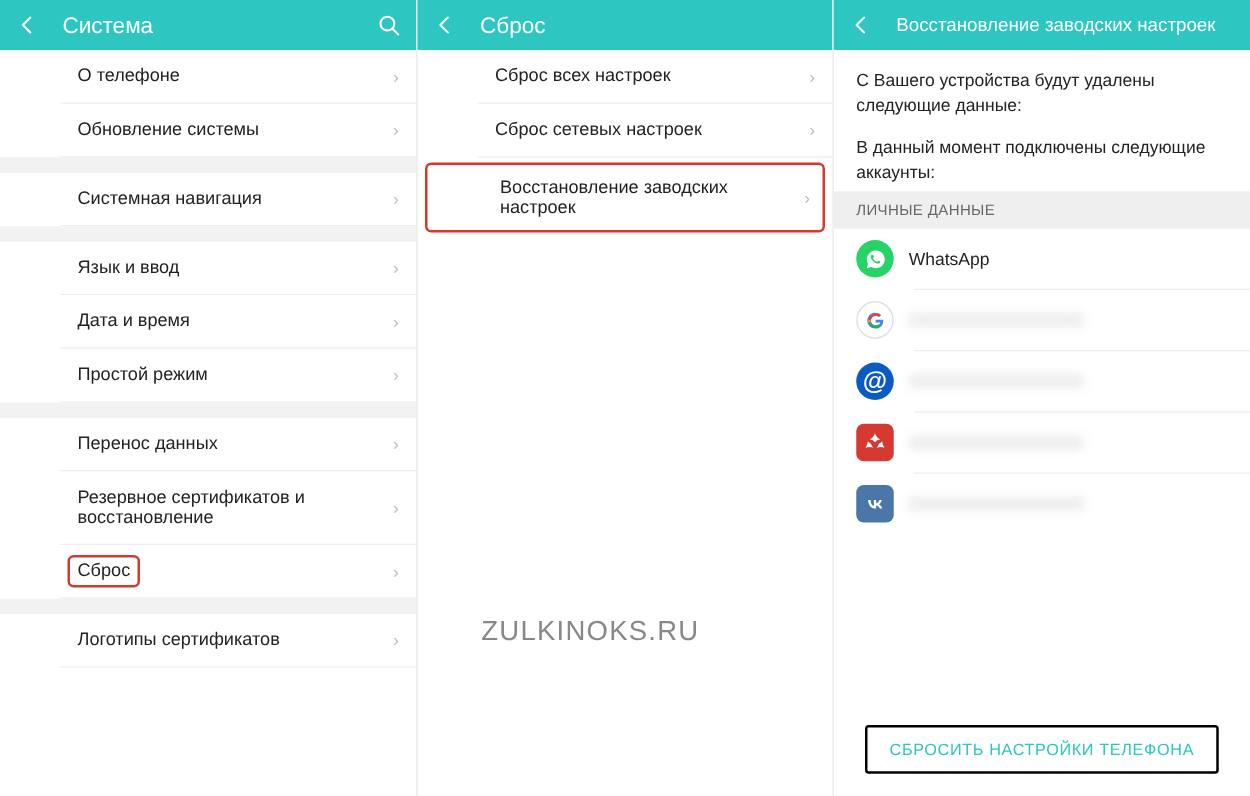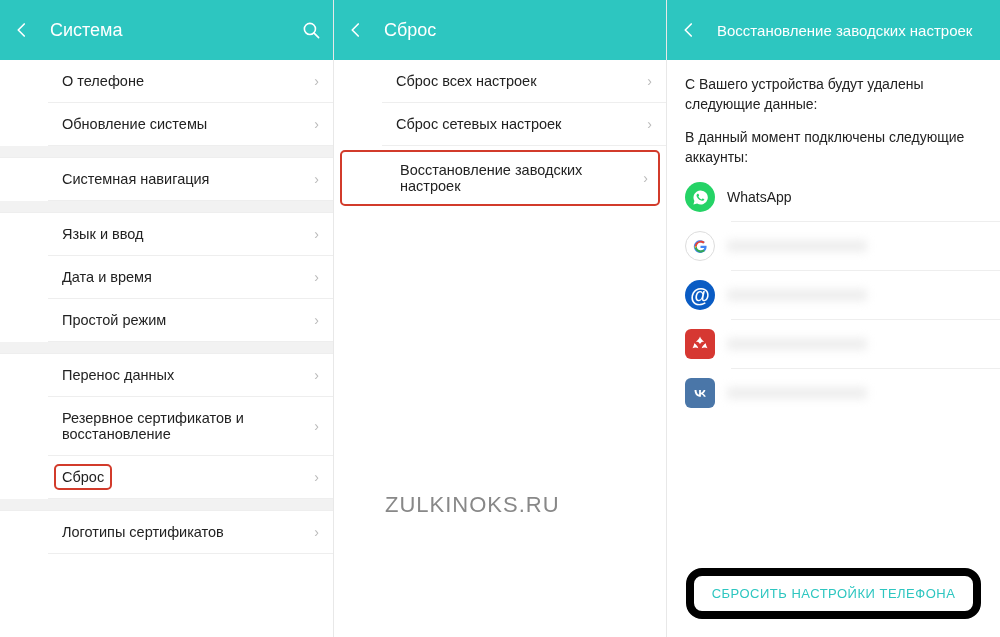--- a/index.html
+++ b/index.html
@@ -1,42 +1,42 @@
 <!DOCTYPE html>
 <html><head>
 <meta charset="utf-8">
 <style>
   * { margin: 0; padding: 0; box-sizing: border-box; font-family: Arial, Helvetica, sans-serif; }
   body { width: 1000px; height: 637px; background: #fff; position: relative; overflow: hidden; }
   .panel { position: absolute; top: 0; height: 637px; background: #fff; }
   .p1 { left: 0; width: 333px; }
   .p2 { left: 333px; width: 333px; border-left: 1px solid #e8e8e8; }
   .p3 { left: 666px; width: 334px; border-left: 1px solid #e8e8e8; }
-  .header { height: 60px; background: #2dc6c0; display: flex; align-items: center; padding: 0 12px; color: #fff; }
+  .header { height: 40px; background: #2dc6c0; display: flex; align-items: center; padding: 0 12px; color: #fff; }
   .header .back { width: 20px; height: 20px; display: flex; align-items: center; justify-content: center; cursor: pointer; }
   .header .title { font-size: 18px; margin-left: 18px; flex: 1; white-space: nowrap; overflow: hidden; }
   .header .search { width: 20px; height: 20px; display: flex; align-items: center; justify-content: center; cursor: pointer; }
   .list-item { display: flex; align-items: center; justify-content: space-between; padding: 13px 14px; font-size: 14.5px; color: #222; border-bottom: 1px solid #eee; cursor: pointer; margin-left: 48px; }
   .list-item .label { flex: 1; }
   .list-item .chev { color: #bbb; font-size: 14px; margin-left: 8px; }
   .gap { height: 12px; background: #f2f2f2; border-bottom: 1px solid #eee; }
   .hl { border: 2px solid #d23b2b; border-radius: 5px; display: inline-block; padding: 3px 6px; margin: -5px -8px; background: rgba(255,255,255,0.4); }
   .hl-row { border: 2px solid #d23b2b; border-radius: 5px; margin: 4px 6px; }
   .hl-row .list-item { border-bottom: none; padding: 10px 10px; }
   .info { padding: 14px 18px 6px 18px; font-size: 14px; color: #222; line-height: 1.45; }
   .bullets { padding: 0 18px 10px 18px; font-size: 12.5px; color: #444; }
   .bullets li { margin-left: 14px; list-style: disc; line-height: 1.5; }
   .section-header { background: #efefef; padding: 8px 18px; font-size: 12px; color: #666; letter-spacing: 0.3px; }
   .account { display: flex; align-items: center; padding: 9px 18px; }
   .account .icon { width: 30px; height: 30px; border-radius: 6px; display: flex; align-items: center; justify-content: center; font-size: 17px; font-weight: bold; color: #fff; flex-shrink: 0; }
   .account .text { margin-left: 12px; font-size: 14px; color: #222; }
   .account .blur { filter: blur(4px); color: #999; background: #eee; height: 12px; width: 140px; border-radius: 2px; }
   .account-sep { height: 1px; background: #eee; margin-left: 64px; }
   .reset-btn-wrap { position: absolute; bottom: 18px; left: 0; right: 0; display: flex; justify-content: center; }
-  .reset-btn { border: 8px solid #000000; border-radius: 16px; padding: 10px 18px; color: #2dc6c0; font-size: 13px; letter-spacing: 0.5px; cursor: pointer; background: #fff; }
+  .reset-btn { border: 2px solid #000000; border-radius: 3px; padding: 10px 18px; color: #2dc6c0; font-size: 13px; letter-spacing: 0.5px; cursor: pointer; background: #fff; }
   .watermark { position: absolute; left: 385px; top: 492px; font-size: 22px; color: #888; letter-spacing: 1px; font-weight: 400; }
   svg { display: block; }
 </style>
 </head>
 <body>
 
 <div class="panel p1">
   <div class="header">
     <div class="back">
       <svg width="18" height="18" viewBox="0 0 24 24">
@@ -130,20 +130,21 @@
   <div class="header">
     <div class="back">
       <svg width="18" height="18" viewBox="0 0 24 24">
           <path d="M15 4 L7 12 L15 20" stroke="#fff" stroke-width="2.2" fill="none" stroke-linecap="round" stroke-linejoin="round"></path>
         </svg>
     </div>
     <div class="title" style="font-size:15px">Восстановление заводских настроек</div>
   </div>
   <div class="info">С Вашего устройства будут удалены следующие данные:</div>
   <div class="info" style="padding-top:6px">В данный момент подключены следующие аккаунты:</div>
+  <div class="section-header">ЛИЧНЫЕ ДАННЫЕ</div>
   <div id="p3-accounts">
       <div class="account">
         <div class="icon" style="background:#25d366;border-radius:50%">
           <svg width="17" height="17" viewBox="0 0 24 24">
             <path fill="#fff" d="M12 2a10 10 0 0 0-8.6 15L2 22l5.2-1.4A10 10 0 1 0 12 2zm5 13.5c-.2.6-1.3 1.1-1.8 1.2-.5 0-1 .2-3.2-.7-2.7-1.1-4.4-3.9-4.5-4.1-.1-.2-1.1-1.4-1.1-2.7s.7-1.9 1-2.2c.2-.2.5-.3.7-.3h.5c.2 0 .4 0 .6.4.2.5.7 1.8.8 1.9.1.1.1.3 0 .5-.1.2-.2.3-.3.5l-.5.5c-.1.1-.3.3-.1.6.2.3.8 1.3 1.7 2.1 1.2 1 2.1 1.3 2.4 1.5.3.1.5.1.6-.1l.8-1c.2-.2.4-.2.6-.1.2.1 1.5.7 1.7.8.2.1.4.2.4.3.1.2.1.6-.3 1.1z"></path>
           </svg>
         </div>
         <div class="text">WhatsApp</div>
       </div>
       <div class="account-sep"></div>

